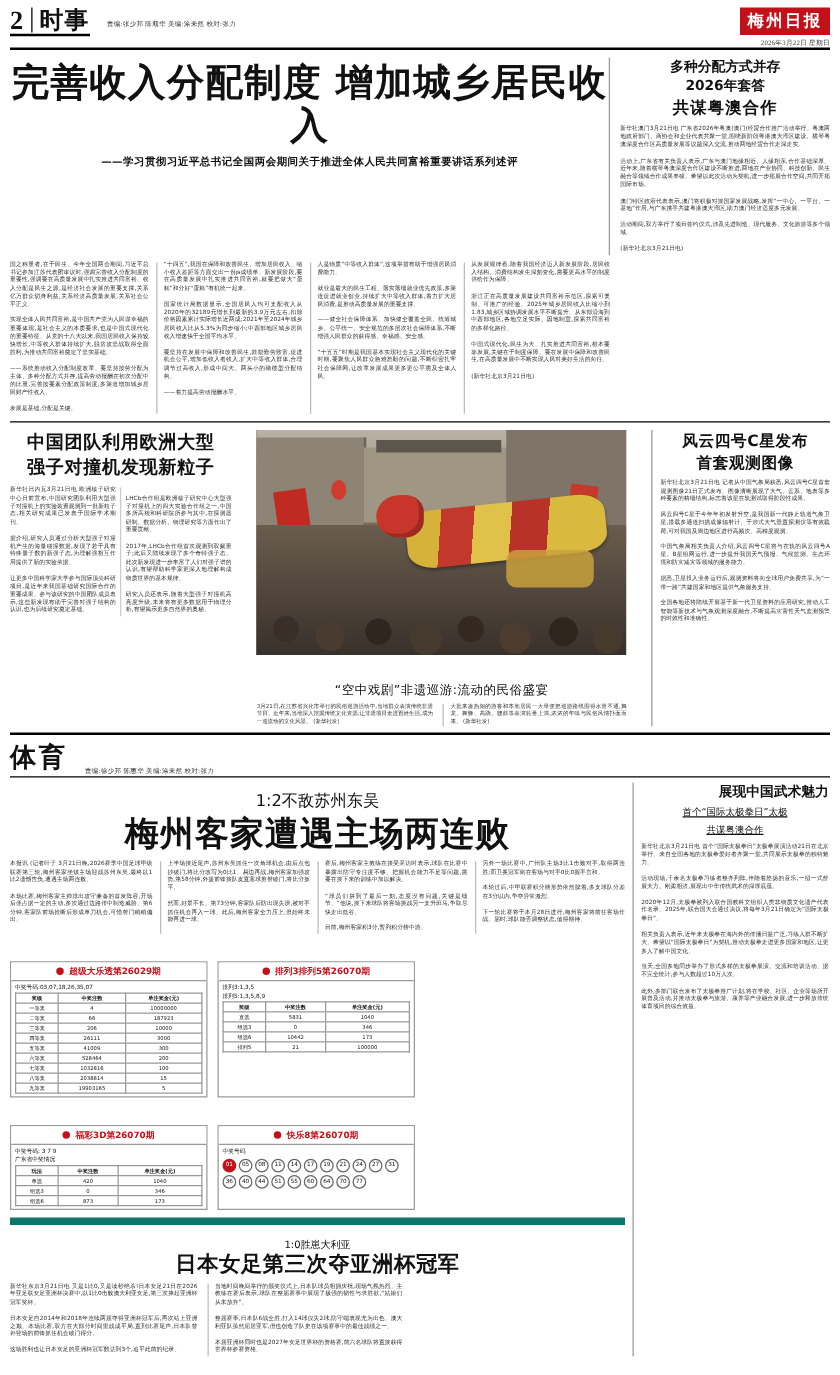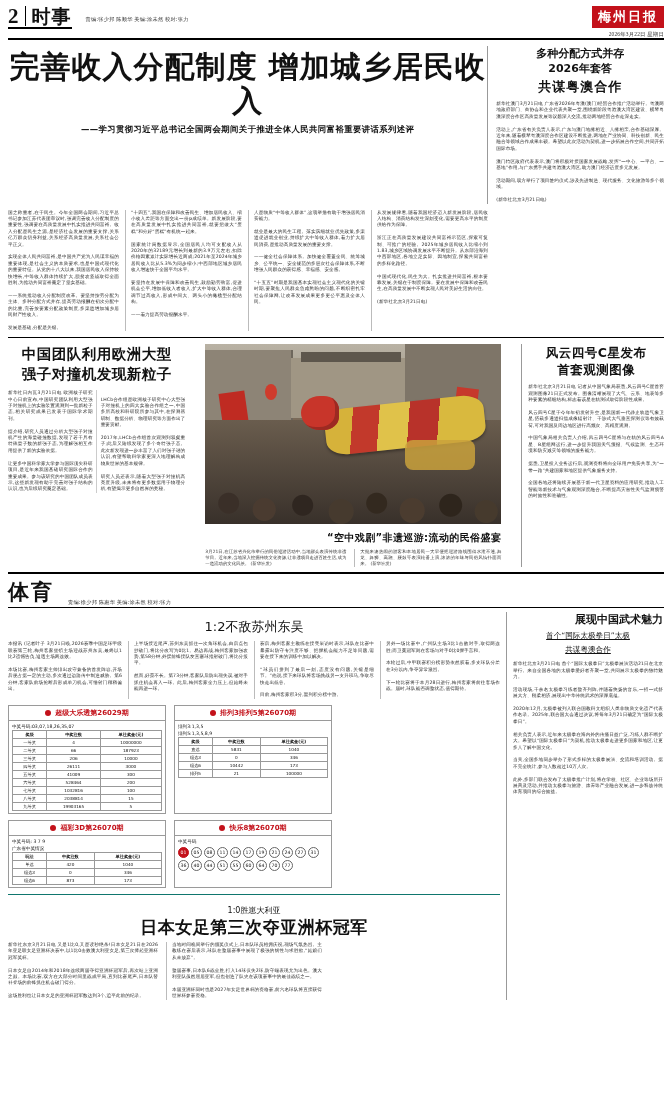--- a/index.html
+++ b/index.html
@@ -88,37 +88,37 @@
   }
   .photo .dragon{position:absolute;left:120px;top:58px;width:160px;height:46px;
      background:linear-gradient(100deg,#d6b23a 0 18%, #c2392b 18% 34%, #e0c24a 34% 52%, #b8322a 52% 70%, #d9b93e 70% 100%);
      border-radius:22px/14px;transform:rotate(-6deg);box-shadow:0 2px 3px rgba(0,0,0,.35);}
   .photo .dragonhead{position:absolute;left:96px;top:52px;width:38px;height:34px;background:#c8352a;border-radius:50% 40% 40% 50%;box-shadow:inset -4px -3px 0 #9d2a22;}
   .photo .flagred{position:absolute;left:16px;top:48px;width:26px;height:38px;background:#bf2b22;transform:rotate(-8deg);}
   .photo .flagred2{position:absolute;left:250px;top:44px;width:22px;height:34px;background:#c6382c;transform:rotate(7deg);}
   .photo .lantern{position:absolute;left:60px;top:40px;width:12px;height:16px;background:#cf3b2c;border-radius:50%;}
   .photo .gold{position:absolute;left:200px;top:96px;width:70px;height:30px;background:#c9a13c;border-radius:8px;opacity:.85;}
 
-  .caption-title{font-family:"DejaVu Sans",sans-serif;font-weight:bold;font-size:10px;text-align:right;margin-top:7px;letter-spacing:.4px;}
+  .caption-title{font-family:"DejaVu Sans",sans-serif;font-weight:normal;font-size:10px;text-align:center;margin-top:21px;letter-spacing:.4px;}
   .caption-body{font-size:4.4px;line-height:6px;color:#333;margin-top:4px;text-align:justify;font-family:"DejaVu Sans",sans-serif;}
 
   
   .sports-bar{display:flex;align-items:flex-end;padding:4px 8px 0 8px;}
   .sports-title{font-family:"DejaVu Sans",sans-serif;font-size:21px;font-weight:bold;letter-spacing:2px;}
   .sp-sub{font-size:13px;text-align:center;font-family:"DejaVu Sans",sans-serif;margin-top:6px;}
   .sp-head{font-family:"DejaVu Sans",sans-serif;font-weight:bold;font-size:27px;text-align:center;line-height:32px;letter-spacing:1px;margin-top:2px;}
 
   .sports-wrap{display:flex;padding:4px 8px 0 8px;gap:6px;}
   .sp-left{width:492px;}
   .sp-right{width:150px;padding-left:6px;border-left:1px solid #999;}
   .fourcol{display:flex;gap:6px;margin-top:5px;}
   .fourcol .c{width:117px;}
 
   
-  .lotto-row{display:flex;gap:8px;margin-top:6px;}
+  .lotto-row{display:flex;gap:8px;margin-top:22px;}
   .lotto{width:156px;border:1px solid #9a9a9a;}
   .lotto-h{display:flex;align-items:center;justify-content:center;gap:4px;background:#fff;padding:2px 0;border-bottom:1px solid #9a9a9a;}
   .lotto-h .dot{width:6px;height:6px;background:#c3111a;border-radius:50%;}
   .lotto-h span{font-family:"DejaVu Sans",sans-serif;font-size:7px;font-weight:bold;color:#c3111a;}
   .lotto-b{padding:2px 3px;font-size:4.6px;font-family:"DejaVu Sans",sans-serif;line-height:7px;}
   table.lt{border-collapse:collapse;width:100%;font-size:4.2px;font-family:"DejaVu Sans",sans-serif;}
   table.lt td,table.lt th{border:1px solid #999;padding:0px 1px;text-align:center;line-height:7px;}
   .numrow{display:flex;gap:2px;flex-wrap:wrap;margin-top:2px;}
   .ball{width:9px;height:9px;border:1px solid #666;border-radius:50%;font-size:4.6px;line-height:9px;text-align:center;font-family:"DejaVu Sans",sans-serif;}
   .ball.red{background:#c3111a;color:#fff;border-color:#c3111a;}
@@ -270,20 +270,21 @@
 
   <div class="sports-bar">
     <div class="sports-title">体育</div>
     <div class="credits" style="margin-top:8px;">责编:徐少邦  陈惠华    美编:涂未然    校对:张力</div>
   </div>
   <div class="rule-thin"></div>
 
   <div class="sports-wrap">
     <div class="sp-left">
       <div class="sp-sub">1:2不敌苏州东吴</div>
+      <div class="sp-head">梅州客家遭遇主场两连败</div>
       <div class="fourcol">
         <div class="c col-text" style="white-space:pre-line;">本报讯  (记者叶子 3月21日晚,2026赛季中国足球甲级联赛第三轮,梅州客家坐镇主场迎战苏州东吴,最终以1比2遗憾告负,遭遇主场两连败。
 
 本场比赛,梅州客家主帅排出攻守兼备的首发阵容,开场后便占据一定的主动,多次通过边路传中制造威胁。第6分钟,客家队前场抢断后形成单刀机会,可惜射门稍稍偏出。</div>
         <div class="c col-text colrule" style="white-space:pre-line;padding-left:5px;">上半场接近尾声,苏州东吴抓住一次角球机会,由后点包抄破门,将比分改写为0比1。易边再战,梅州客家加强攻势,第58分钟,外援前锋接队友直塞球推射破门,将比分扳平。
 
 然而,好景不长。第73分钟,客家队后防出现失误,被对手抓住机会再入一球。此后,梅州客家全力压上,但始终未能再进一球。</div>
         <div class="c col-text colrule" style="white-space:pre-line;padding-left:5px;">赛后,梅州客家主教练在接受采访时表示,球队在比赛中暴露出防守专注度不够、把握机会能力不足等问题,需要在接下来的训练中加以解决。
 
 “球员们拼到了最后一刻,态度没有问题,关键是细节。”他说,接下来球队将客场挑战另一支升班马,争取尽快走出低谷。
@@ -464,21 +465,21 @@
               <div class="ball">55</div>
               <div class="ball">60</div>
               <div class="ball">64</div>
               <div class="ball">70</div>
               <div class="ball">77</div>
             </div>
           </div>
         </div>
       </div>
 
-      <div style="margin-top:6px;border-top:1px solid #0f766e;padding-top:4px;">
+      <div style="margin-top:6px;border-top:6px solid #0f766e;padding-top:4px;">
         <div class="sub2">1:0胜崽大利亚</div>
         <div class="head2">日本女足第三次夺亚洲杯冠军</div>
         <div style="display:flex;gap:8px;margin-top:4px;">
           <div class="col-text" style="white-space:pre-line;width:150px;">新华社东京3月21日电  又是1比0,又是读秒绝杀!日本女足21日在2026年亚足联女足亚洲杯决赛中,以1比0击败澳大利亚女足,第三次捧起亚洲杯冠军奖杯。
 
 日本女足自2014年和2018年连续两届夺得亚洲杯冠军后,再次站上亚洲之巅。本场比赛,双方在大部分时间里战成平局,直到比赛尾声,日本队替补登场的前锋抓住机会破门得分。
 
 这场胜利也让日本女足的亚洲杯冠军数达到3个,追平此前的纪录。</div>
           <div class="col-text colrule" style="white-space:pre-line;width:150px;padding-left:5px;">当地时间晚间举行的颁奖仪式上,日本队球员相拥庆祝,现场气氛热烈。主教练在赛后表示,球队在整届赛事中展现了极强的韧性与求胜欲,“姑娘们从未放弃”。
 

